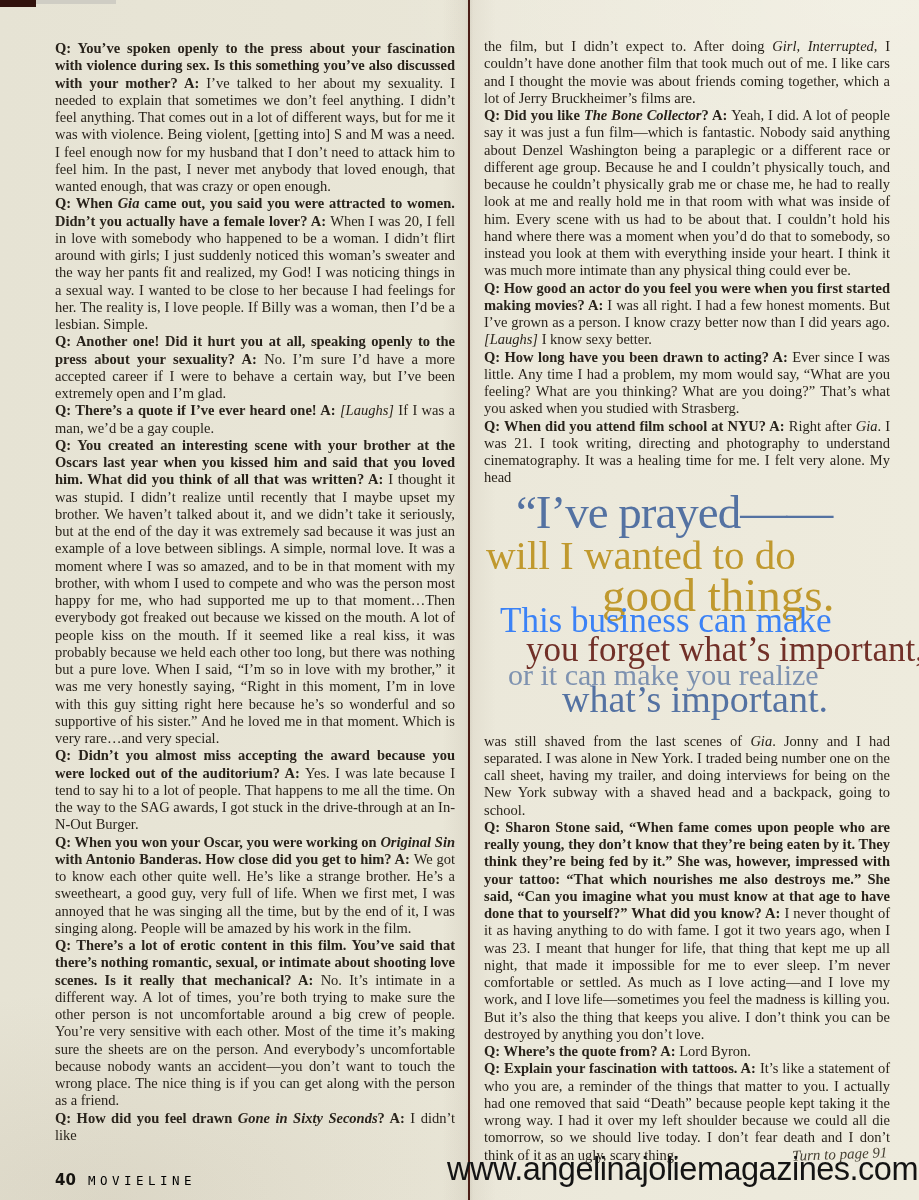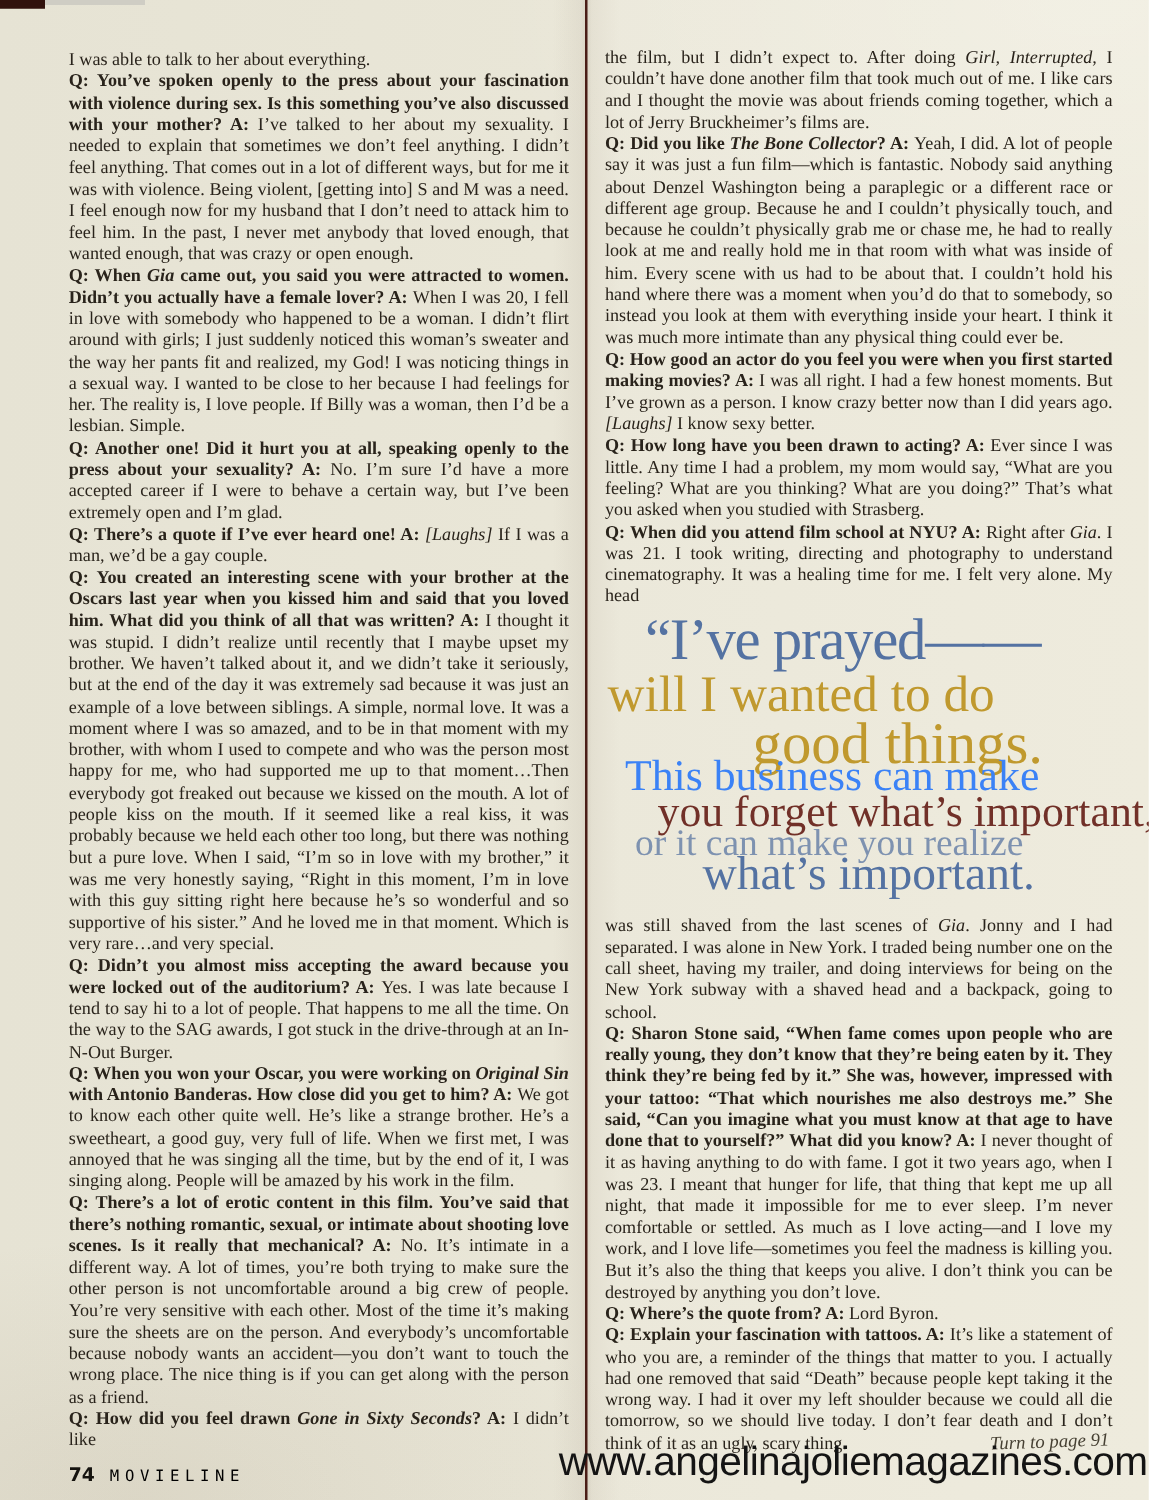--- a/index.html
+++ b/index.html
@@ -63,21 +63,20 @@
 </head>
 <body>
 
 <div class="scan-vignette"></div>
 <div class="corner-mark"></div>
 <div class="top-edge"></div>
 <div class="gutter-shadow"></div>
 <div class="gutter-line"></div>
 
 <div class="col col-left">
-    <p class="para"><span class="seg-a">I was able to talk to her about everything.</span></p>
     <p class="para"><span class="seg-q">Q: You’ve spoken openly to the press about your fascination with violence during sex. Is this something you’ve also discussed with your mother? A: </span><span class="seg-a">I’ve talked to her about my sexuality. I needed to explain that sometimes we don’t feel anything. I didn’t feel anything. That comes out in a lot of different ways, but for me it was with violence. Being violent, [getting into] S and M was a need. I feel enough now for my husband that I don’t need to attack him to feel him. In the past, I never met anybody that loved enough, that wanted enough, that was crazy or open enough.</span></p>
     <p class="para"><span class="seg-q">Q: When </span><span class="seg-qi">Gia</span><span class="seg-q"> came out, you said you were attracted to women. Didn’t you actually have a female lover? A: </span><span class="seg-a">When I was 20, I fell in love with somebody who happened to be a woman. I didn’t flirt around with girls; I just suddenly noticed this woman’s sweater and the way her pants fit and realized, my God! I was noticing things in a sexual way. I wanted to be close to her because I had feelings for her. The reality is, I love people. If Billy was a woman, then I’d be a lesbian. Simple.</span></p>
     <p class="para"><span class="seg-q">Q: Another one! Did it hurt you at all, speaking openly to the press about your sexuality? A: </span><span class="seg-a">No. I’m sure I’d have a more accepted career if I were to behave a certain way, but I’ve been extremely open and I’m glad.</span></p>
     <p class="para"><span class="seg-q">Q: There’s a quote if I’ve ever heard one! A: </span><span class="seg-ai">[Laughs]</span><span class="seg-a"> If I was a man, we’d be a gay couple.</span></p>
     <p class="para"><span class="seg-q">Q: You created an interesting scene with your brother at the Oscars last year when you kissed him and said that you loved him. What did you think of all that was written? A: </span><span class="seg-a">I thought it was stupid. I didn’t realize until recently that I maybe upset my brother. We haven’t talked about it, and we didn’t take it seriously, but at the end of the day it was extremely sad because it was just an example of a love between siblings. A simple, normal love. It was a moment where I was so amazed, and to be in that moment with my brother, with whom I used to compete and who was the person most happy for me, who had supported me up to that moment…Then everybody got freaked out because we kissed on the mouth. A lot of people kiss on the mouth. If it seemed like a real kiss, it was probably because we held each other too long, but there was nothing but a pure love. When I said, “I’m so in love with my brother,” it was me very honestly saying, “Right in this moment, I’m in love with this guy sitting right here because he’s so wonderful and so supportive of his sister.” And he loved me in that moment. Which is very rare…and very special.</span></p>
     <p class="para"><span class="seg-q">Q: Didn’t you almost miss accepting the award because you were locked out of the auditorium? A: </span><span class="seg-a">Yes. I was late because I tend to say hi to a lot of people. That happens to me all the time. On the way to the SAG awards, I got stuck in the drive-through at an In-N-Out Burger.</span></p>
     <p class="para"><span class="seg-q">Q: When you won your Oscar, you were working on </span><span class="seg-qi">Original Sin</span><span class="seg-q"> with Antonio Banderas. How close did you get to him? A: </span><span class="seg-a">We got to know each other quite well. He’s like a strange brother. He’s a sweetheart, a good guy, very full of life. When we first met, I was annoyed that he was singing all the time, but by the end of it, I was singing along. People will be amazed by his work in the film.</span></p>
     <p class="para"><span class="seg-q">Q: There’s a lot of erotic content in this film. You’ve said that there’s nothing romantic, sexual, or intimate about shooting love scenes. Is it really that mechanical? A: </span><span class="seg-a">No. It’s intimate in a different way. A lot of times, you’re both trying to make sure the other person is not uncomfortable around a big crew of people. You’re very sensitive with each other. Most of the time it’s making sure the sheets are on the person. And everybody’s uncomfortable because nobody wants an accident—you don’t want to touch the wrong place. The nice thing is if you can get along with the person as a friend.</span></p>
     <p class="para"><span class="seg-q">Q: How did you feel drawn </span><span class="seg-qi">Gone in Sixty Seconds</span><span class="seg-q">? A: </span><span class="seg-a">I didn’t like</span></p>
   </div>
@@ -101,18 +100,18 @@
   </div>
   <div>
       <p class="para"><span class="seg-a">was still shaved from the last scenes of </span><span class="seg-ai">Gia</span><span class="seg-a">. Jonny and I had separated. I was alone in New York. I traded being number one on the call sheet, having my trailer, and doing interviews for being on the New York subway with a shaved head and a backpack, going to school.</span></p>
       <p class="para"><span class="seg-q">Q: Sharon Stone said, “When fame comes upon people who are really young, they don’t know that they’re being eaten by it. They think they’re being fed by it.” She was, however, impressed with your tattoo: “That which nourishes me also destroys me.” She said, “Can you imagine what you must know at that age to have done that to yourself?” What did you know? A: </span><span class="seg-a">I never thought of it as having anything to do with fame. I got it two years ago, when I was 23. I meant that hunger for life, that thing that kept me up all night, that made it impossible for me to ever sleep. I’m never comfortable or settled. As much as I love acting—and I love my work, and I love life—sometimes you feel the madness is killing you. But it’s also the thing that keeps you alive. I don’t think you can be destroyed by anything you don’t love.</span></p>
       <p class="para"><span class="seg-q">Q: Where’s the quote from? A: </span><span class="seg-a">Lord Byron.</span></p>
       <p class="para"><span class="seg-q">Q: Explain your fascination with tattoos. A: </span><span class="seg-a">It’s like a statement of who you are, a reminder of the things that matter to you. I actually had one removed that said “Death” because people kept taking it the wrong way. I had it over my left shoulder because we could all die tomorrow, so we should live today. I don’t fear death and I don’t think of it as an ugly, scary thing.</span></p>
     </div>
 </div>
 
 <div class="footer-left">
-  <span class="page-num">74</span>
+  <span class="page-num">40</span>
   <span class="mag-name">MOVIELINE</span>
 </div>
 
 <div class="turn-to">Turn to page 91</div>
 <div class="watermark">www.angelinajoliemagazines.com</div>
 
 </body></html>

